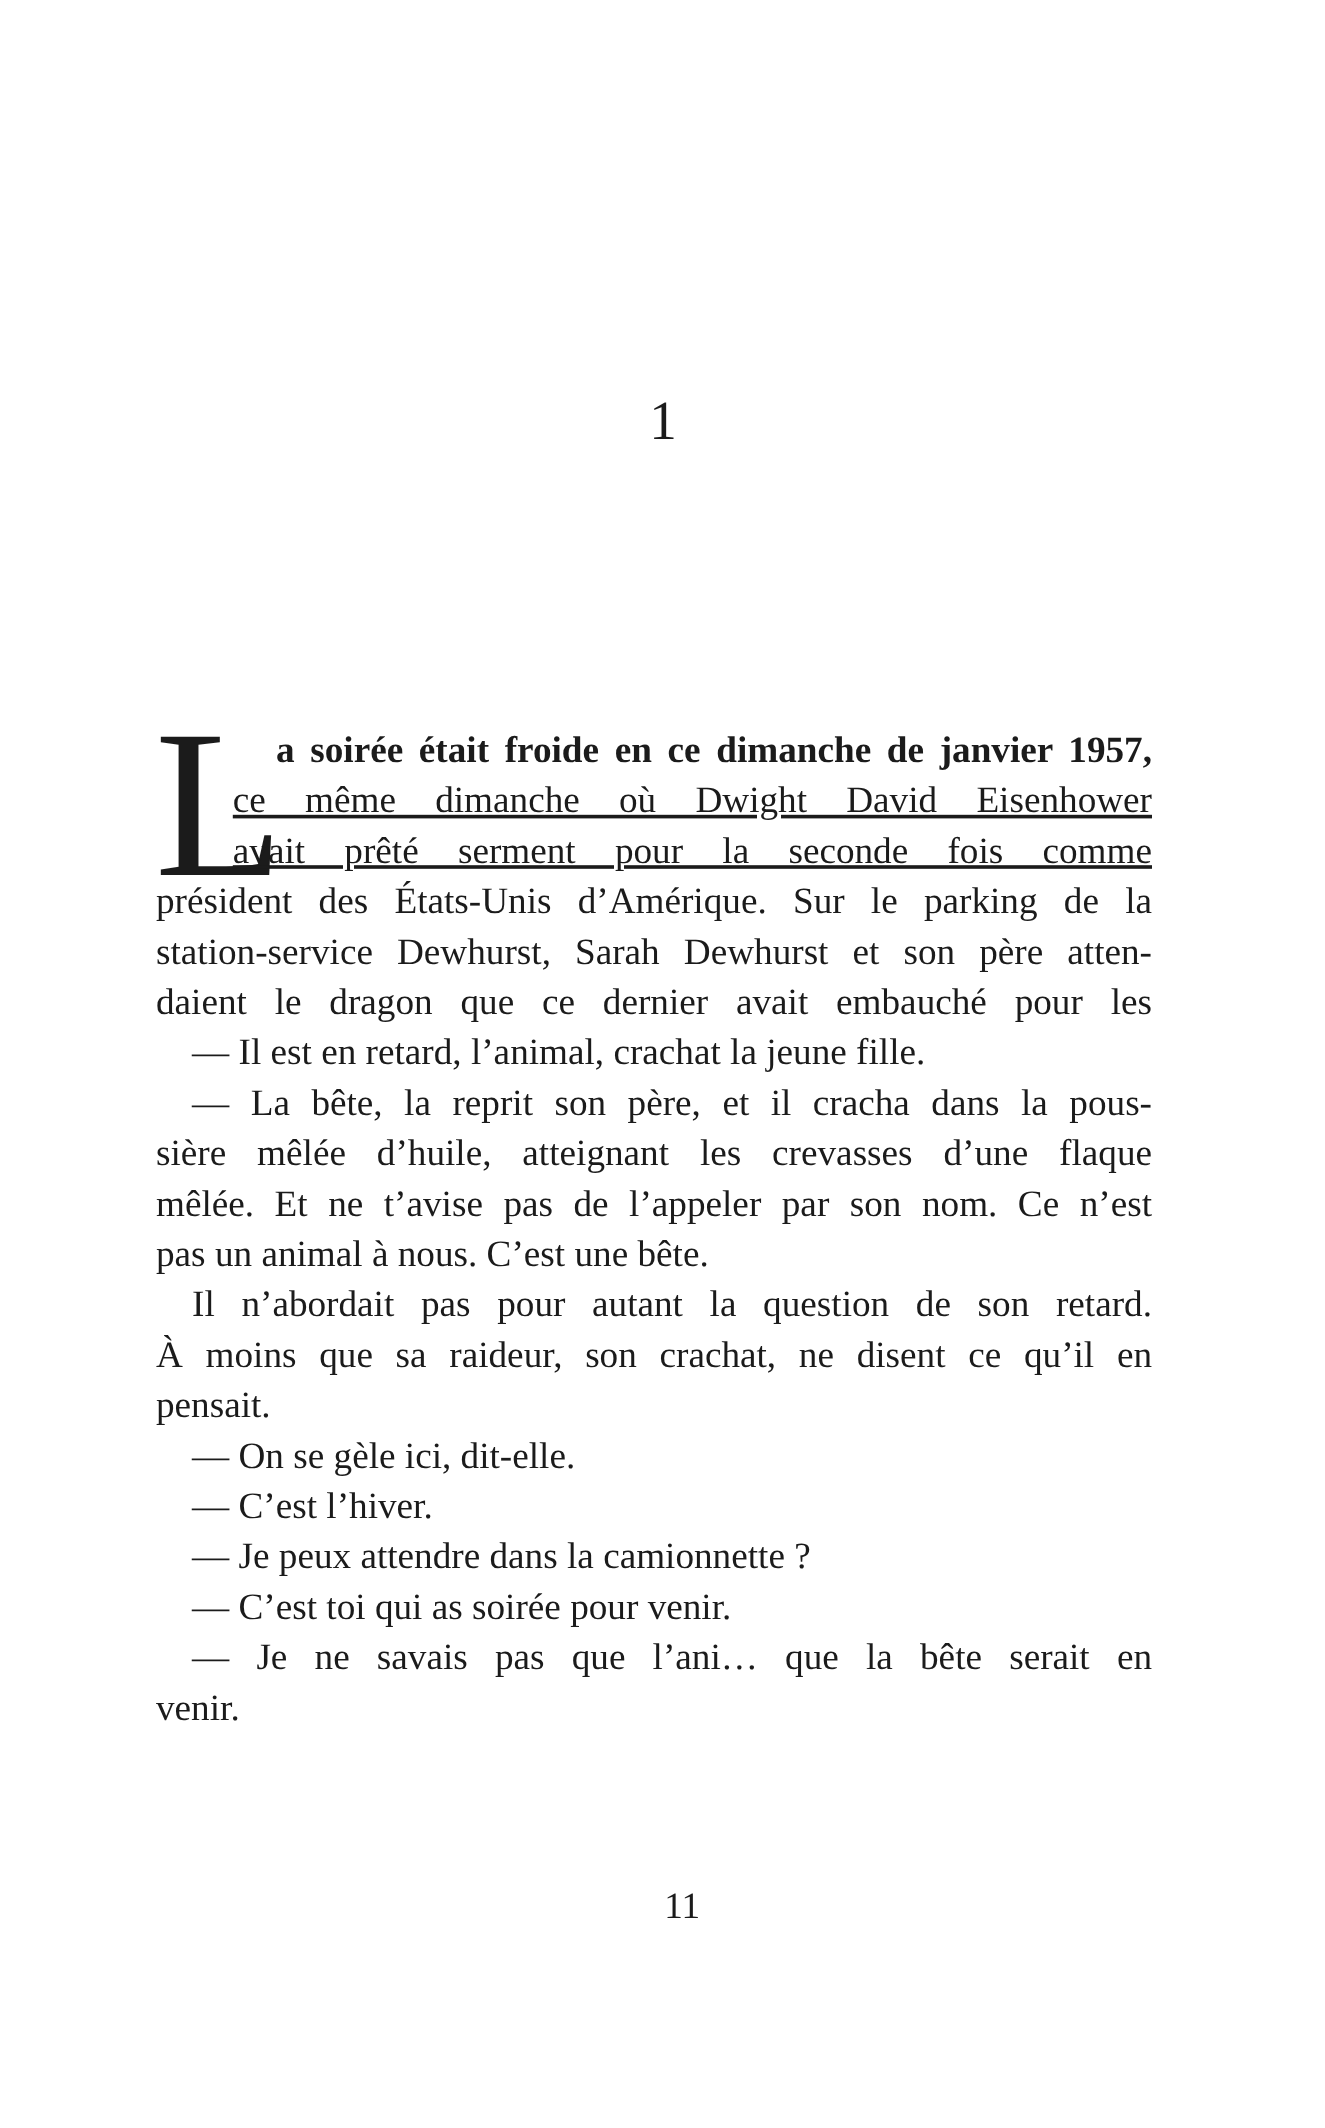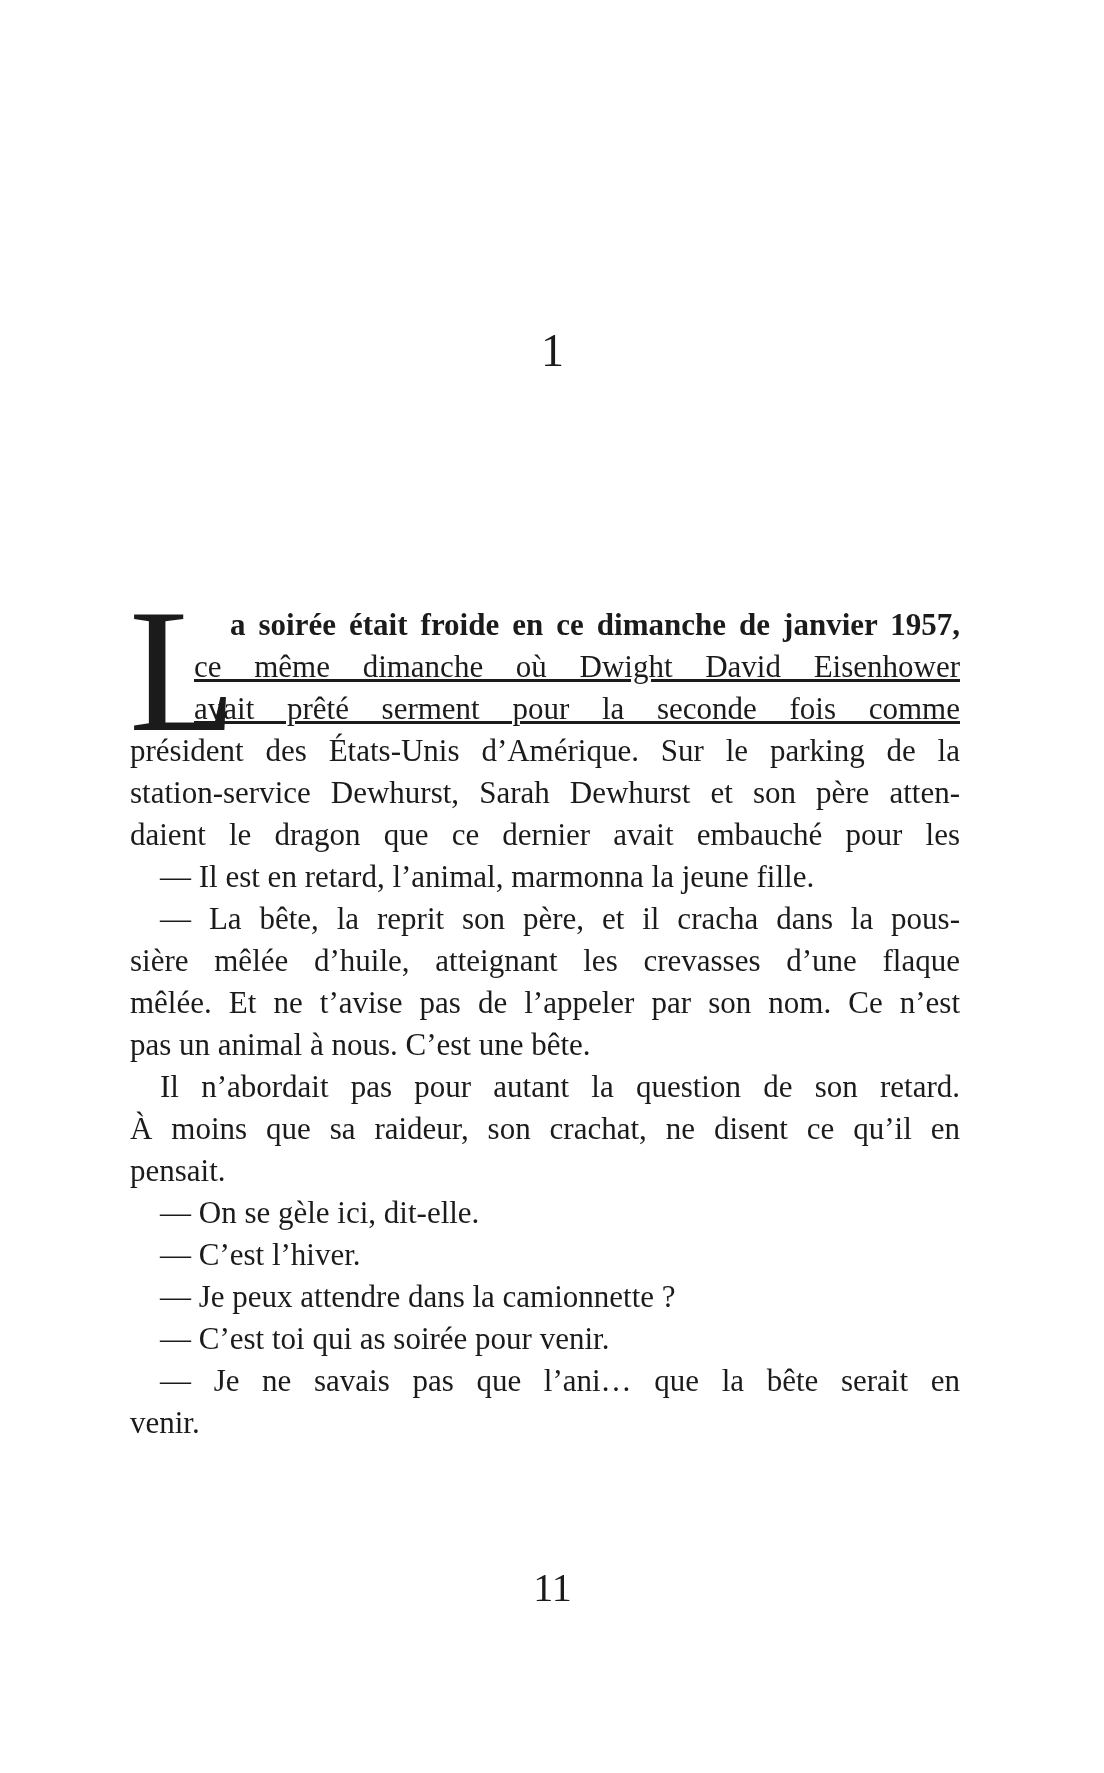--- a/index.html
+++ b/index.html
@@ -51,44 +51,44 @@
     text-align: justify;
     -moz-text-align-last: justify;
     text-align-last: justify;
   }
   .text-line.indent-para { padding-left: 30px; }
   .text-line.indent-dropcap-first { padding-left: 100px; font-weight: bold; }
   .text-line.indent-dropcap { padding-left: 64px; text-decoration: underline; }
   .page-number {
     position: absolute;
     top: 1567px;
-    left: 130px;
+    left: 146px;
     width: 845px;
     text-align: center;
-    font-size: 40px;
+    font-size: 31px;
     line-height: 42px;
   }
 </style>
 </head>
 <body>
 
 <div class="page">
 
   <div class="chapter-number">1</div>
 
   <div class="drop-cap">L</div>
 
   <div class="body-text" id="body-text">
       <div class="text-line justify indent-dropcap-first">a soirée était froide en ce dimanche de janvier 1957,</div>
       <div class="text-line justify indent-dropcap">ce même dimanche où Dwight David Eisenhower</div>
       <div class="text-line justify indent-dropcap">avait prêté serment pour la seconde fois comme</div>
       <div class="text-line justify">président des États-Unis d’Amérique. Sur le parking de la</div>
       <div class="text-line justify">station-service Dewhurst, Sarah Dewhurst et son père atten-</div>
       <div class="text-line justify">daient le dragon que ce dernier avait embauché pour les</div>
-      <div class="text-line indent-para">— Il est en retard, l’animal, marmonna la jeune fille.</div>
+      <div class="text-line indent-para">— Il est en retard, l’animal, crachat la jeune fille.</div>
       <div class="text-line justify indent-para">— La bête, la reprit son père, et il cracha dans la pous-</div>
       <div class="text-line justify">sière mêlée d’huile, atteignant les crevasses d’une flaque</div>
       <div class="text-line justify">mêlée. Et ne t’avise pas de l’appeler par son nom. Ce n’est</div>
       <div class="text-line">pas un animal à nous. C’est une bête.</div>
       <div class="text-line justify indent-para">Il n’abordait pas pour autant la question de son retard.</div>
       <div class="text-line justify">À moins que sa raideur, son crachat, ne disent ce qu’il en</div>
       <div class="text-line">pensait.</div>
       <div class="text-line indent-para">— On se gèle ici, dit-elle.</div>
       <div class="text-line indent-para">— C’est l’hiver.</div>
       <div class="text-line indent-para">— Je peux attendre dans la camionnette ?</div>

